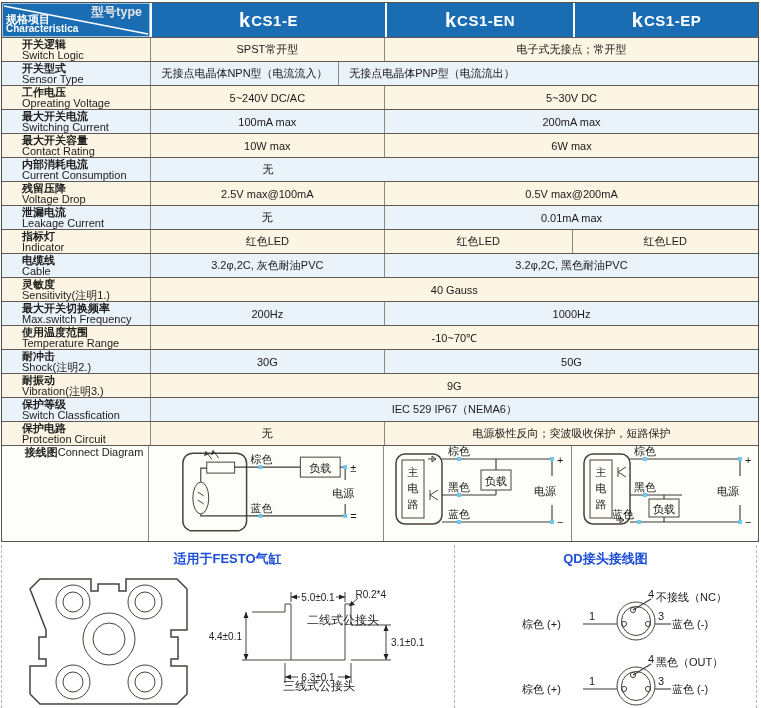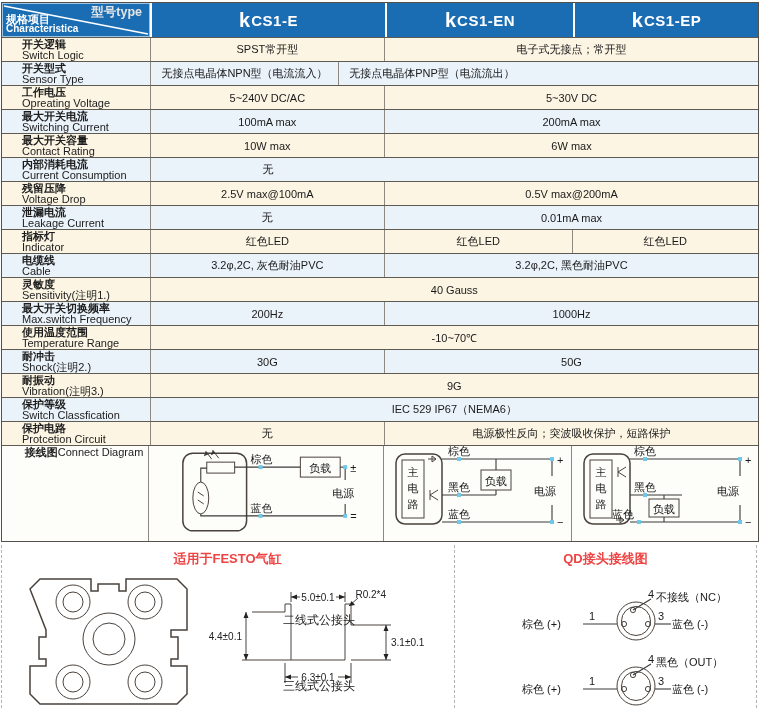--- a/index.html
+++ b/index.html
@@ -29,25 +29,25 @@
   .diagram-row .lbl { display:flex; flex-direction:row; justify-content:center; }
   .vcell { display:flex; align-items:center; justify-content:center; font-size:11px; color:#1a1a1a; border-left:1px solid #8d8880; text-align:center; }
   .c1 { width:235px; } .c2 { width:188px; } .c3 { width:187px; }
   .s23 { width:375px; } .s123 { width:610px; }
   .dcell { padding:0; }
 
   
   .bottom { position:absolute; left:0; top:545px; width:761px; height:163px; background:#fff; overflow:hidden; }
   .vdash { position:absolute; top:0; height:163px; border-left:1px dashed #b3b3b3; }
   .vd1 { left:1px; } .vd2 { left:454px; } .vd3 { left:756px; }
-  .btitle { position:absolute; top:5px; font-size:13px; font-weight:bold; color:#ef4444; text-align:center; }
+  .btitle { position:absolute; top:5px; font-size:13px; font-weight:bold; color:#1d4ed8; text-align:center; }
   .bt-left { left:0; width:455px; }
   .bt-right { left:455px; width:301px; }
   .conn-label { position:absolute; left:283px; width:135px; font-size:12px; color:#222; }
-  .cl1 { top:67px; } .cl2 { top:133px; }
+  .cl1 { top:67px;margin-left:24px; } .cl2 { top:133px; }
   .abs { position:absolute; }
 
   svg text { font-family:"Liberation Sans", sans-serif; }
   .dwg { stroke:#4a423c; fill:none; stroke-width:1.5; }
   .thin { stroke:#4a423c; fill:none; stroke-width:1; }
   .wire { stroke:#3a3a3a; fill:none; stroke-width:1.1; }
   .dimt { font-size:10px; fill:#222; }
   .lblt { font-size:11px; fill:#1a1a1a; }
   .dot { fill:#6cc9ea; }
 </style>

